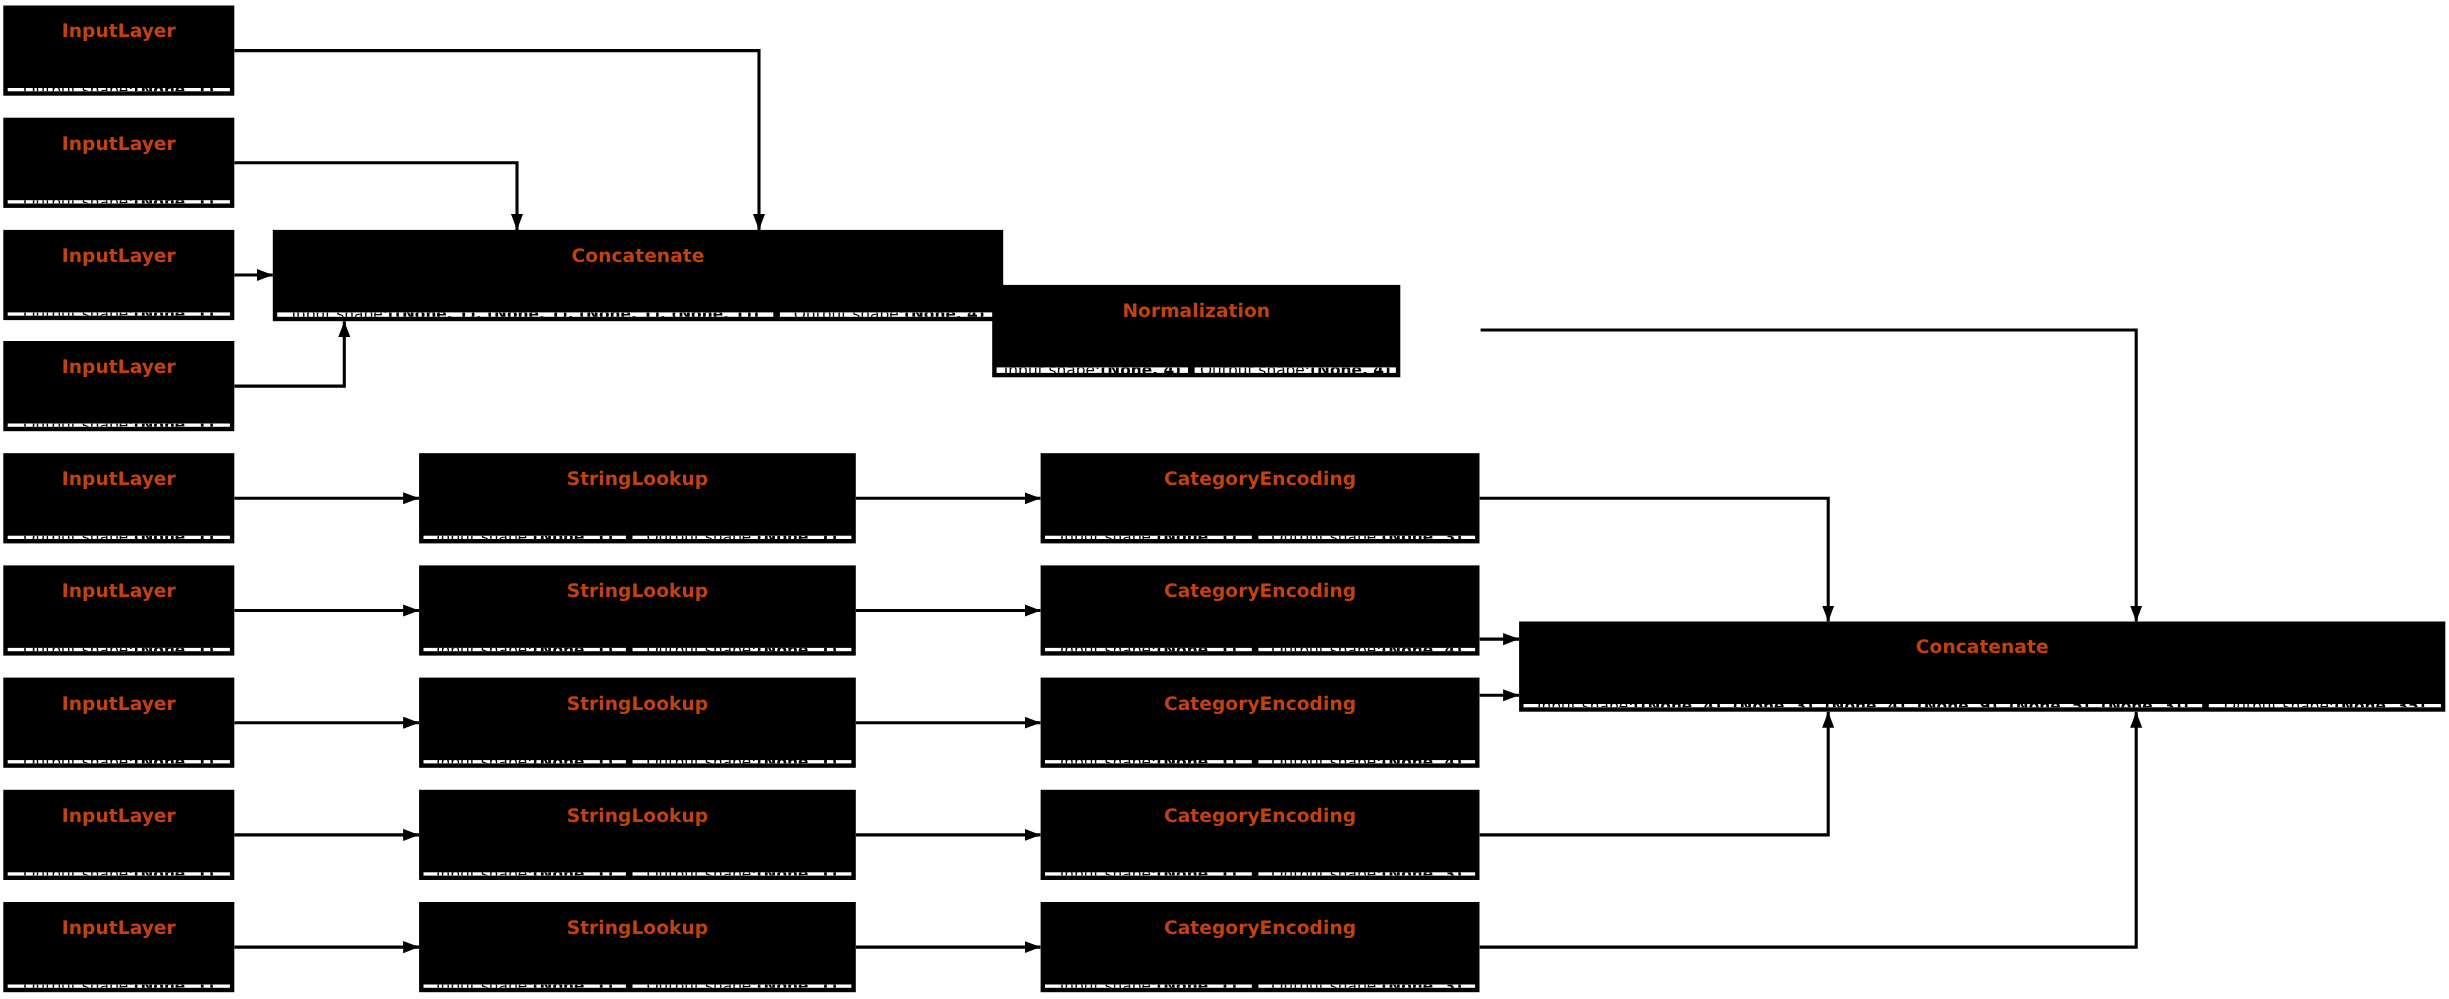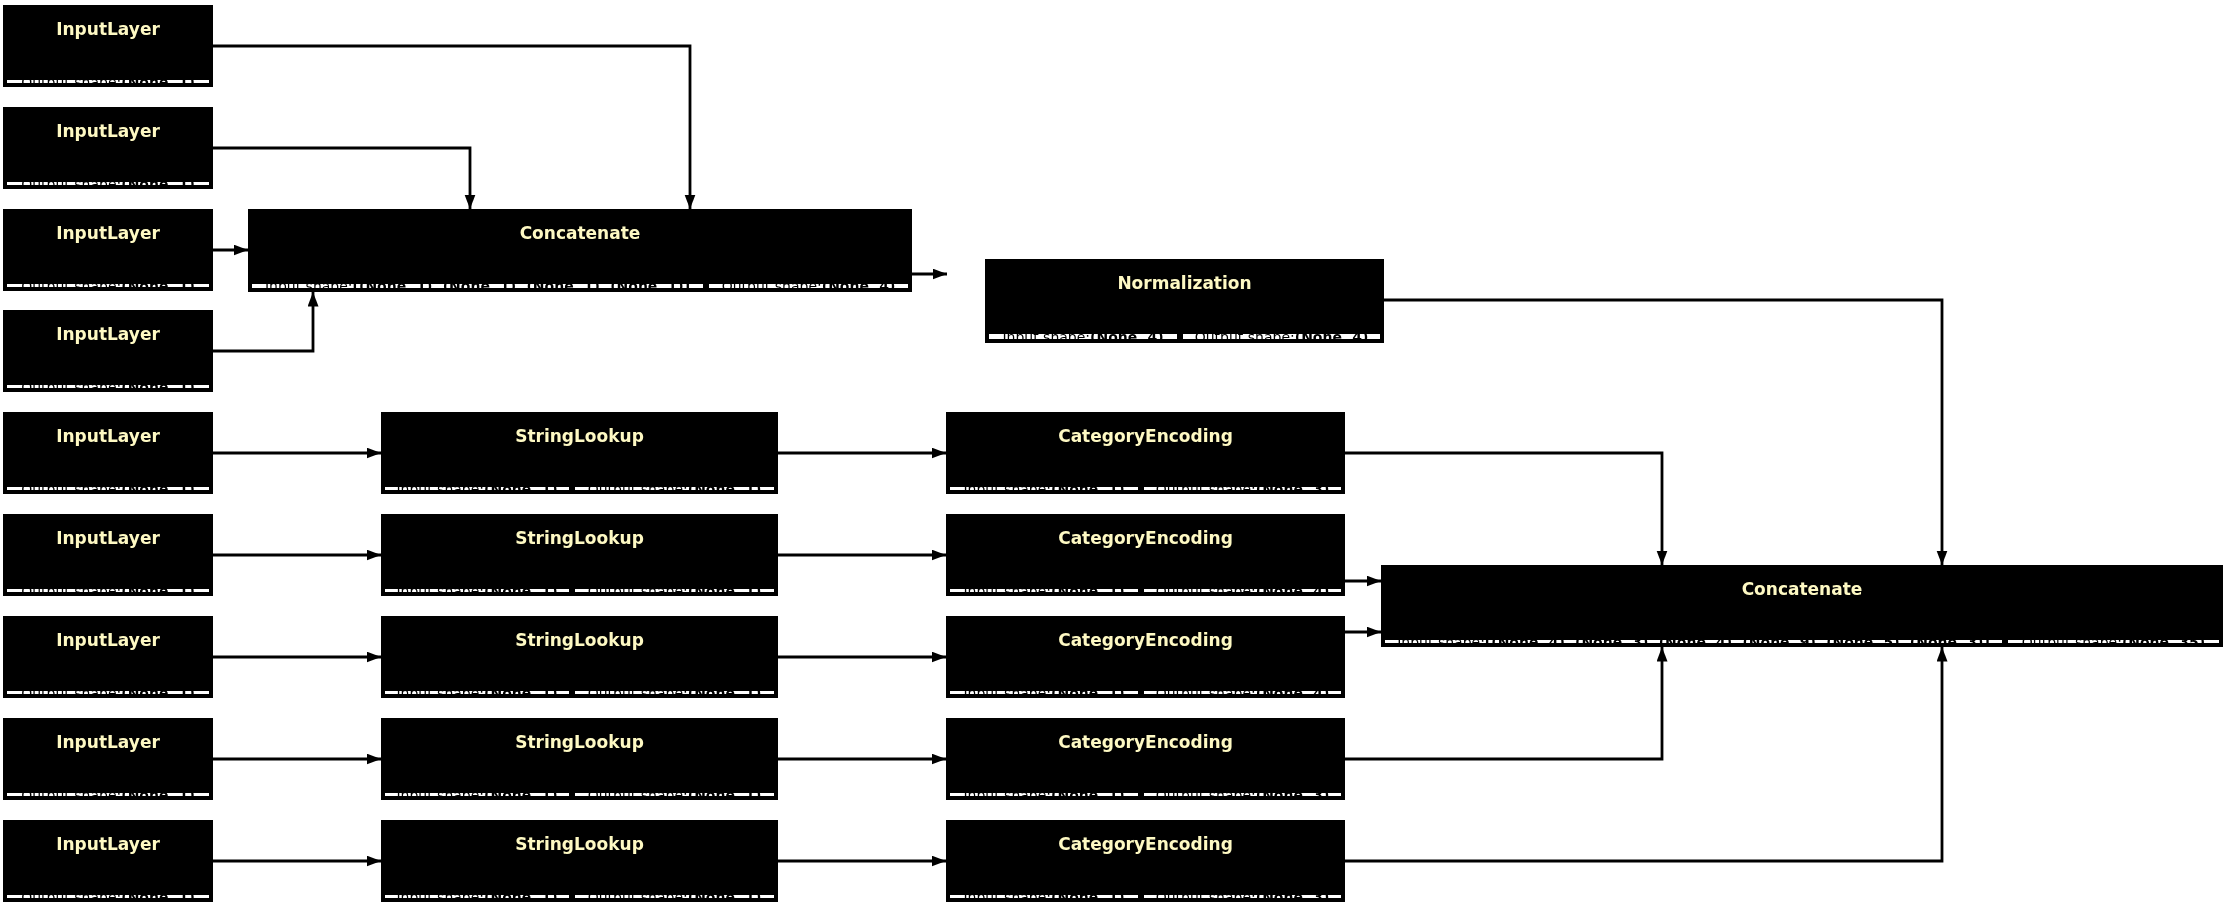--- a/index.html
+++ b/index.html
@@ -24,21 +24,21 @@
     display: flex;
     flex-direction: column;
     padding: 4px;
   }
   .node .hdr {
     flex: none;
     height: 39px;
     display: flex;
     align-items: center;
     justify-content: center;
-    color: #fef9c3;
+    color: #c2410c;
     font-weight: bold;
     font-size: 17px;
     white-space: nowrap;
   }
   .node .cells {
     flex: 1;
     display: flex;
     gap: 6px;
     min-height: 0;
     margin-top: 32px;
@@ -135,21 +135,21 @@
           <div class="cell" style="width: 451px;">
             <span>Input shape: </span>
             <b>[(None, 1), (None, 1), (None, 1), (None, 1)]</b>
           </div>
           <div class="cell" style="width: 199px;">
             <span>Output shape: </span>
             <b>(None, 4)</b>
           </div>
         </div>
       </div>
-      <div class="node" style="left: 985px; top: 259px; width: 399px; height: 84px;">
+      <div class="node" style="left: 902px; top: 259px; width: 371px; height: 84px;">
         <div class="hdr">Normalization</div>
         <div class="cells">
           <div class="cell" style="width: 188px;">
             <span>Input shape: </span>
             <b>(None, 4)</b>
           </div>
           <div class="cell" style="width: 197px;">
             <span>Output shape: </span>
             <b>(None, 4)</b>
           </div>

